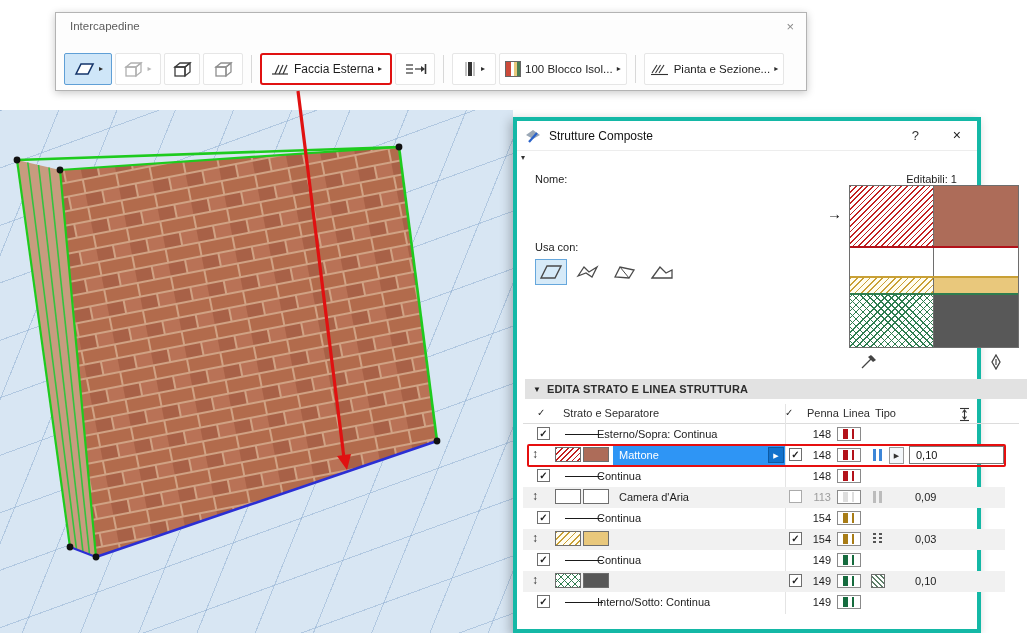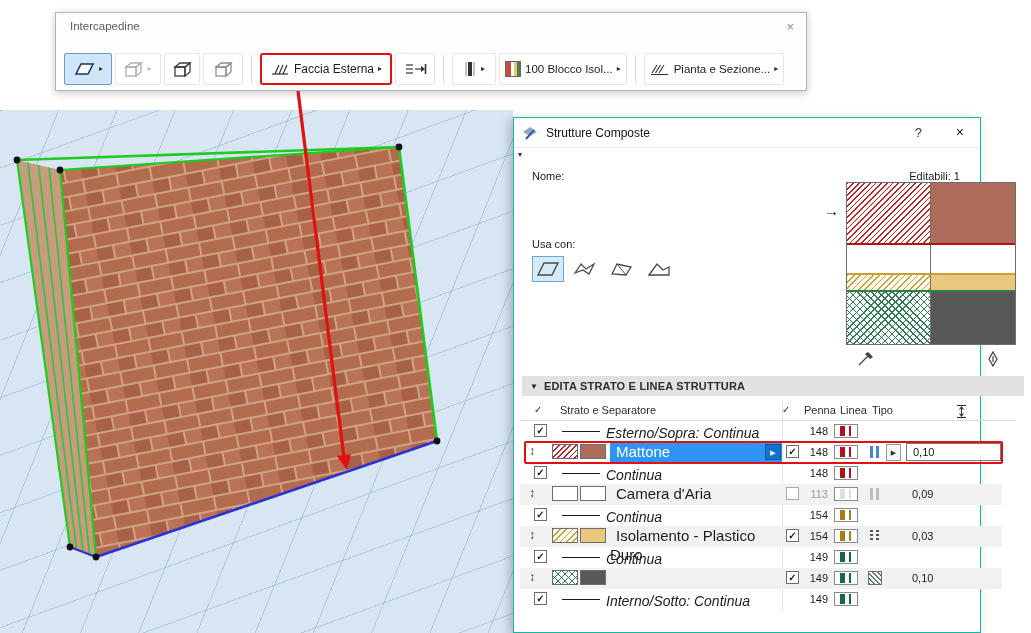--- a/index.html
+++ b/index.html
@@ -25,21 +25,21 @@
     background:#fff; border:1px solid #e6e6e6; border-radius:2px; padding:0 5px; }
   .tbbtn.selgeo { background:#cfe6f8; border:1px solid #5f9fd6; }
   .tbbtn.redbox { border:2px solid #e01111; border-radius:3px; padding:0 8px; }
   .tbbtn .lbl { font-size:12px; color:#1d1d1d; white-space:nowrap; }
   .dd { font-size:8px; color:#2a2a2a; line-height:1; }
   .dd.dim { color:#b5b5b5; }
   .tsep { width:1px; height:28px; background:#d8d8d8; margin:0 5px; }
 
   
   .dialog { position:absolute; left:513px; top:117px; width:468px; height:516px; background:#fff;
-    border:1px solid #14b8a6; box-shadow:-3px 3px 10px rgba(0,0,0,.25); font-size:11px; color:#1d1d1d; }
+    border:4px solid #14b8a6; box-shadow:-3px 3px 10px rgba(0,0,0,.25); font-size:11px; color:#1d1d1d; }
   .dtitle { position:absolute; left:0; top:0; right:0; height:30px; background:#fff; border-bottom:1px solid #ededed; }
   .dtitle .dicon { position:absolute; left:8px; top:7px; }
   .dtitle .dtext { position:absolute; left:32px; top:8px; font-size:12px; color:#111; }
   .dtitle .dhelp { position:absolute; right:58px; top:7px; font-size:13px; color:#333; }
   .dtitle .dclose { position:absolute; right:16px; top:6px; font-size:14px; color:#222; }
   .panearrow { position:absolute; left:4px; top:32px; font-size:8px; color:#333; }
   .lab-nome { position:absolute; left:18px; top:52px; }
   .lab-edit { position:absolute; right:20px; top:52px; }
   .nomeinput { position:absolute; left:18px; top:70px; width:283px; height:21px; border:1px solid #767676;
     font-family:"Liberation Sans",sans-serif; font-size:11.5px; padding:0 5px; color:#111; background:#fff; }
@@ -73,27 +73,27 @@
   .trow { position:absolute; left:0; width:482px; height:21px; }
   .trow.graybg { background:#f1f1f1; }
   .trow > span { position:absolute; display:inline-block; }
   .cbx { width:13px; height:13px; border:1px solid #6e6e6e; background:#fff; top:3px;
     font-size:10px; font-weight:bold; line-height:11px; text-align:center; color:#1a1a1a; }
   .cbx.dim { border-color:#ababab; }
   .handle { left:9px; top:2px; font-size:12px; color:#333; }
   .swatch { width:26px; height:15px; border:1px solid #6e6e6e; top:2px; }
   .s1 { left:32px; } .s2 { left:60px; }
   .namecell { left:90px; top:1px; width:172px; height:19px; line-height:18px; }
-  .namecell .nametxt { padding-left:6px; font-size:15px; color:#1d1d1d;margin-top:17px; }
+  .namecell .nametxt { padding-left:6px; font-size:11px; color:#1d1d1d;margin-top:17px; }
   .namecell.namesel { background:#2e95f5; }
   .namecell.namesel .nametxt { color:#fff; }
   .playbox { position:absolute; right:1px; top:1px; width:16px; height:16px; background:#1272cc; color:#fff;
     font-size:7px; line-height:16px; text-align:center; border:1px solid #0d5aa3; }
   .sepline { left:42px; top:10px; width:38px; border-top:1.5px solid #1a1a1a; }
-  .seplab { left:86px; top:4px; font-size:14px; color:#1d1d1d;font-style:italic; }
+  .seplab { left:74px; top:4px; font-size:11px; color:#1d1d1d; }
   .pennum { left:280px; top:4px; width:28px; text-align:right; font-size:11px; color:#1d1d1d; }
   .pennum.dim { color:#9c9c9c; }
   .penswatch { width:24px; height:14px; border:1px solid #8a8a8a; background:#fff; top:3px; position:absolute; }
   .penswatch i { position:absolute; top:1px; bottom:1px; }
   .penswatch .pb1 { left:5px; width:5px; }
   .penswatch .pb2 { left:14px; width:2px; }
   .tipo { left:348px; top:3px; width:14px; height:14px; }
   .tipo i { position:absolute; top:1px; width:2.5px; height:12px; }
   .tipo i:first-child { left:2px; } .tipo i:last-child { left:8px; }
   .tipo.tipohatch { border:1px solid #6e6e6e; background:#fff;
@@ -413,21 +413,20 @@
             <span class="pennum">154</span>
             <span class="penswatch" style="left: 314px;">
               <i class="pb1" style="background: rgb(168, 124, 22);"></i>
               <i class="pb2" style="background: rgb(168, 124, 22);"></i>
             </span>
           </div>
           <div class="trow graybg" style="top: 105px;">
             <span class="handle">↕</span>
             <span class="swatch s1 hatch-insul"></span>
             <span class="swatch s2" style="background: rgb(233, 200, 124);"></span>
-            <span class="namecell"><span class="nametxt">Isolamento - Plastico Duro</span></span>
             <span class="cbx" style="left: 266px;">✓</span>
             <span class="pennum">154</span>
             <span class="penswatch" style="left: 314px;">
               <i class="pb1" style="background: rgb(168, 124, 22);"></i>
               <i class="pb2" style="background: rgb(168, 124, 22);"></i>
             </span>
             <span class="tipo">
               <i style="background: repeating-linear-gradient(rgb(85, 85, 85) 0px, rgb(85, 85, 85) 2px, transparent 2px, transparent 4px);"></i>
               <i style="background: repeating-linear-gradient(rgb(85, 85, 85) 0px, rgb(85, 85, 85) 2px, transparent 2px, transparent 4px);"></i>
             </span>

